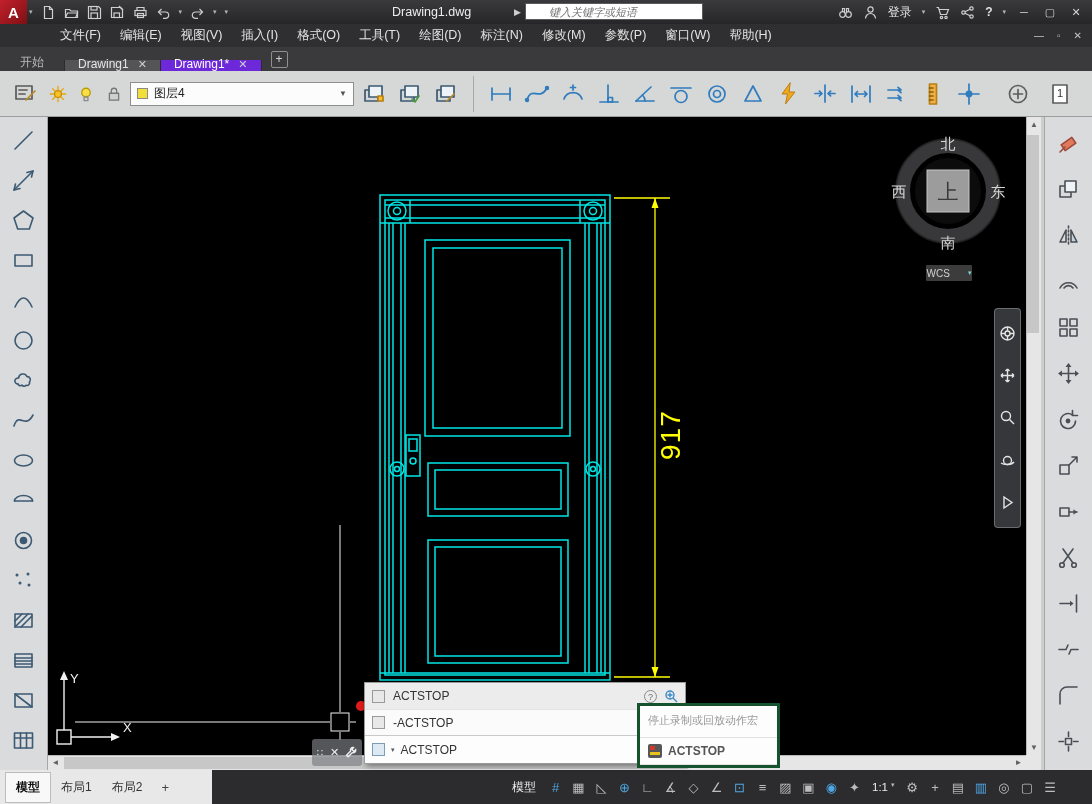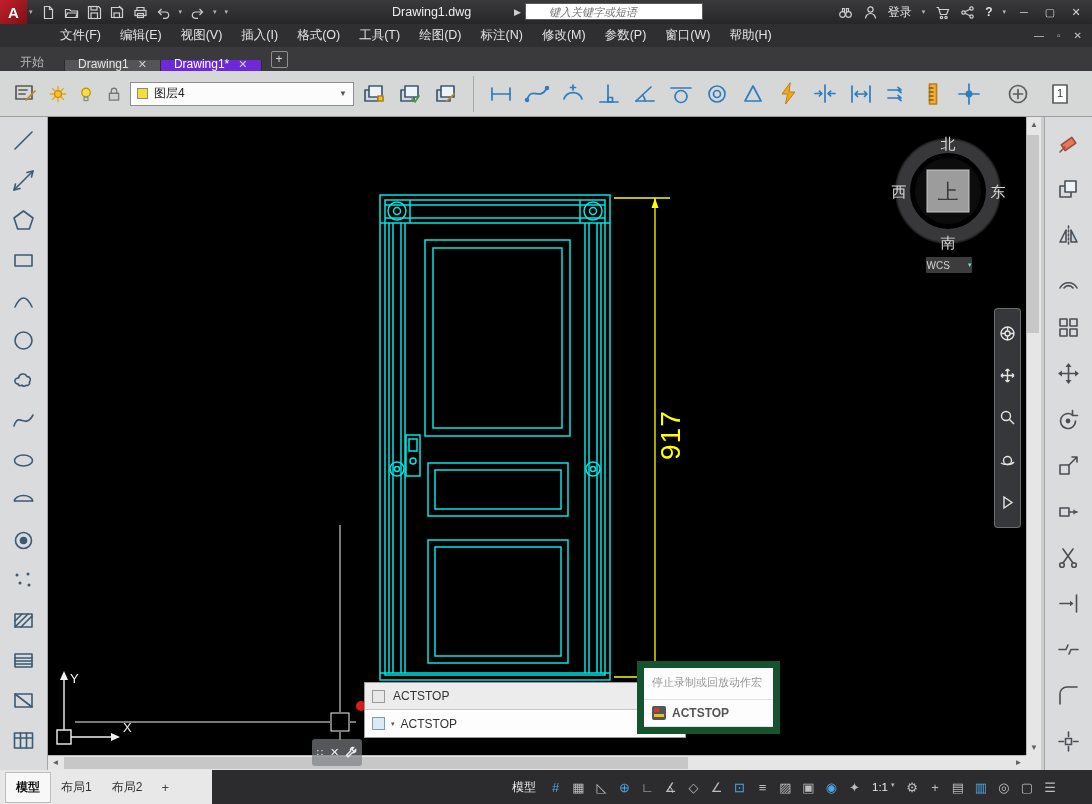--- a/index.html
+++ b/index.html
@@ -59,21 +59,21 @@
     display:flex; flex-direction:column; align-items:center; padding-top:3px; }
   .lpal { left:0; border-right:1px solid #a7a7a7; }
   .rpal { right:0; border-left:1px solid #a7a7a7; }
   .pal-btn { width:44px; height:40px; display:flex; align-items:center; justify-content:center; position:relative; }
   .pal-btn svg { width:25px; height:25px; fill:none; stroke:#3c5a73; stroke-width:1.6; stroke-linecap:round; stroke-linejoin:round; }
   .rpal .pal-btn { height:46px; }
   .rpal .pal-btn svg { stroke:#4a4f55; }
   
   .canvas { position:absolute; left:48px; top:117px; width:978px; height:638px; background:#000; overflow:hidden; }
   .canvas svg.draw { position:absolute; left:0; top:0; }
-  .wcs { position:absolute; left:878px; top:140px; width:46px; height:16px; background:rgba(150,150,150,.4);
+  .wcs { position:absolute; left:878px; top:148px; width:46px; height:16px; background:rgba(150,150,150,.4);
     color:#d2d2d2; font-size:10px; display:flex; align-items:center; justify-content:center; gap:18px; border-radius:1px; }
   .wcs .caret { color:#7fd4d4; }
   .navbar { position:absolute; left:946px; top:191px; width:27px; height:220px; background:rgba(96,100,106,.55);
     border:1px solid rgba(210,210,210,.35); border-radius:4px; display:flex; flex-direction:column;
     align-items:center; justify-content:space-around; padding:3px 0; }
   .navbar svg { width:17px; height:17px; fill:none; stroke:#e4e4e4; stroke-width:1.4; display:block; }
   
   .vscroll { position:absolute; left:1026px; top:117px; width:15px; height:638px; background:#e6e6e6; border-left:1px solid #b9b9b9; }
   .vthumb { position:absolute; left:1px; top:17px; width:12px; height:200px; background:#c7c7c7; }
   .varr { position:absolute; left:0; width:14px; height:15px; color:#5f5f5f; font-size:8px; text-align:center; line-height:15px; }
@@ -106,21 +106,21 @@
   .cmdright { margin-left:auto; display:flex; align-items:center; gap:7px; }
   .qmark { width:13px; height:13px; border:1px solid #8a8a8a; border-radius:50%; color:#6f6f6f;
     font-size:9px; line-height:12px; text-align:center; }
   .srchg svg { width:14px; height:14px; fill:none; stroke:#3f89c4; stroke-width:1.4; display:block; }
   .cmdgrip { position:absolute; left:312px; top:739px; width:50px; height:27px; background:rgba(124,127,131,.68);
     border-radius:3px; z-index:41; display:flex; align-items:center; justify-content:center; gap:6px; color:#f2f2f2; }
   .cmdgrip .dots { font-size:10px; letter-spacing:1px; color:#e4e4e4; }
   .cmdgrip .xx { font-size:11px; }
   .cmdgrip svg { width:12px; height:12px; fill:none; stroke:#f0f0f0; stroke-width:1.4; }
   
-  .tip { position:absolute; left:637px; top:661px; width:143px; background:#fdfdfd; border:7px solid #14532d;
+  .tip { position:absolute; left:637px; top:703px; width:143px; background:#fdfdfd; border:3px solid #14532d;
     z-index:60; color:#444; }
   .tip .desc { color:#979797; font-size:11px; padding:7px 8px 9px; }
   .tip .divider { height:1px; background:#e2e2e2; }
   .tip .cmd { display:flex; align-items:center; gap:6px; padding:6px 8px; font-weight:bold; font-size:12px; color:#555; }
   .tip .cmdic { width:14px; height:14px; background:#565656; position:relative; border-radius:2px; }
   .tip .cmdic i { position:absolute; left:2px; top:8px; width:10px; height:3px; background:#e8c21a; }
   .tip .cmdic b { position:absolute; left:2px; top:2px; width:5px; height:4px; background:#cf3a2c; }
   .tip .help { font-size:11.5px; color:#333; padding:6px 8px 7px; }
 </style>
 </head>
@@ -792,20 +792,24 @@
     <span class="cmdright">
       <span class="qmark">?</span>
       <span class="srchg">
         <svg viewBox="0 0 14 14">
             <circle cx="6" cy="6" r="4"></circle>
             <path d="M9 9l4 4M3.5 6h5M6 3.5v5"></path>
           </svg>
       </span>
     </span>
   </div>
+  <div class="cmdrow mid">
+    <span class="cmico dim"></span>
+    <span>-ACTSTOP</span>
+  </div>
   <div class="cmdinput">
     <span class="cmico"></span>
     <span class="caret" style="color:#555">▾</span>
     <span>ACTSTOP</span>
   </div>
 </div>
 <div class="cmdgrip">
   <span class="dots">∷</span>
   <span class="xx">✕</span>
   <span>

